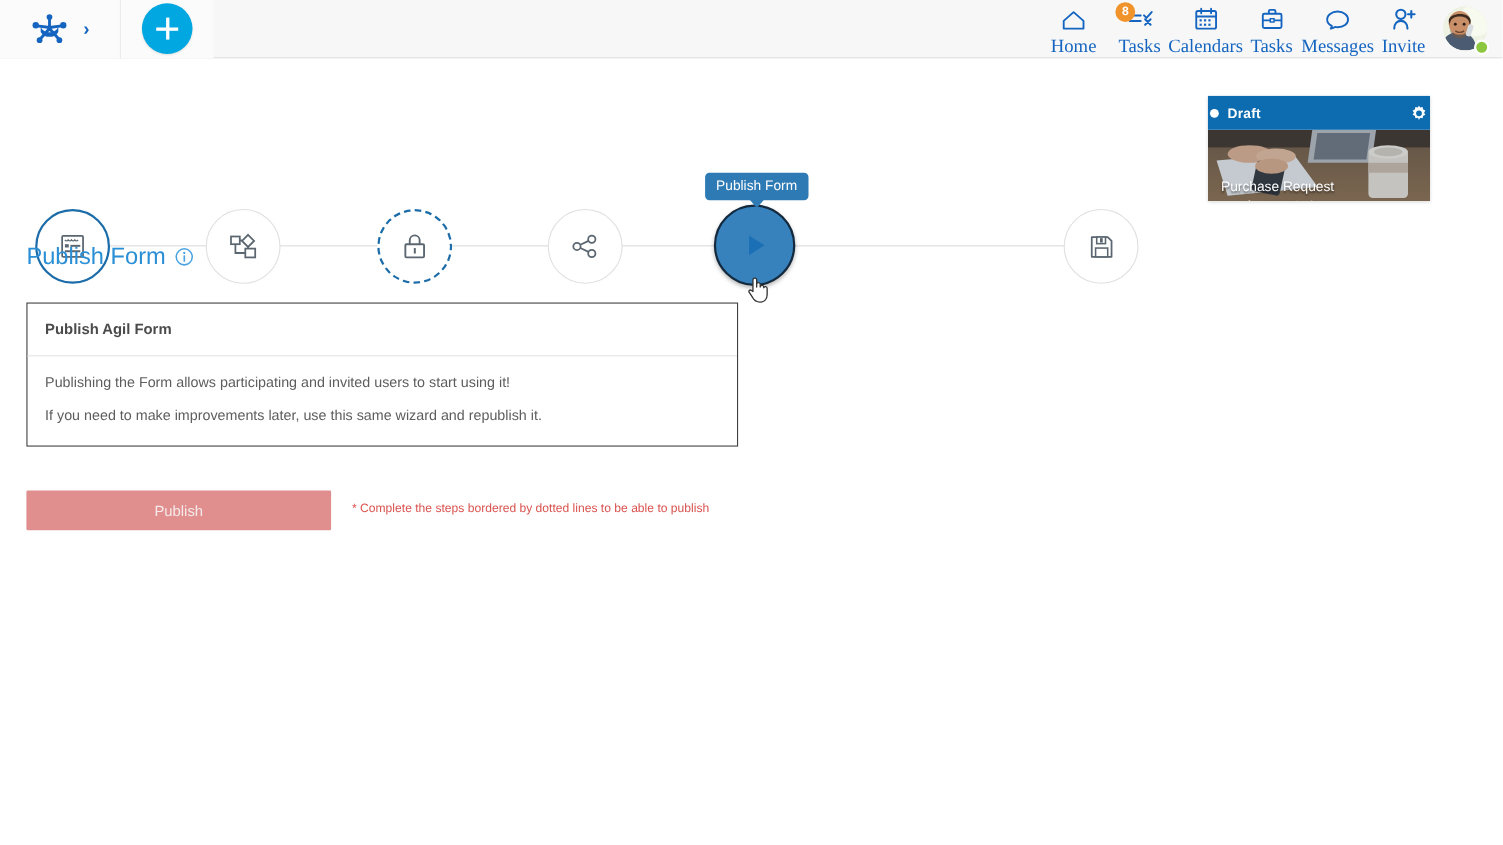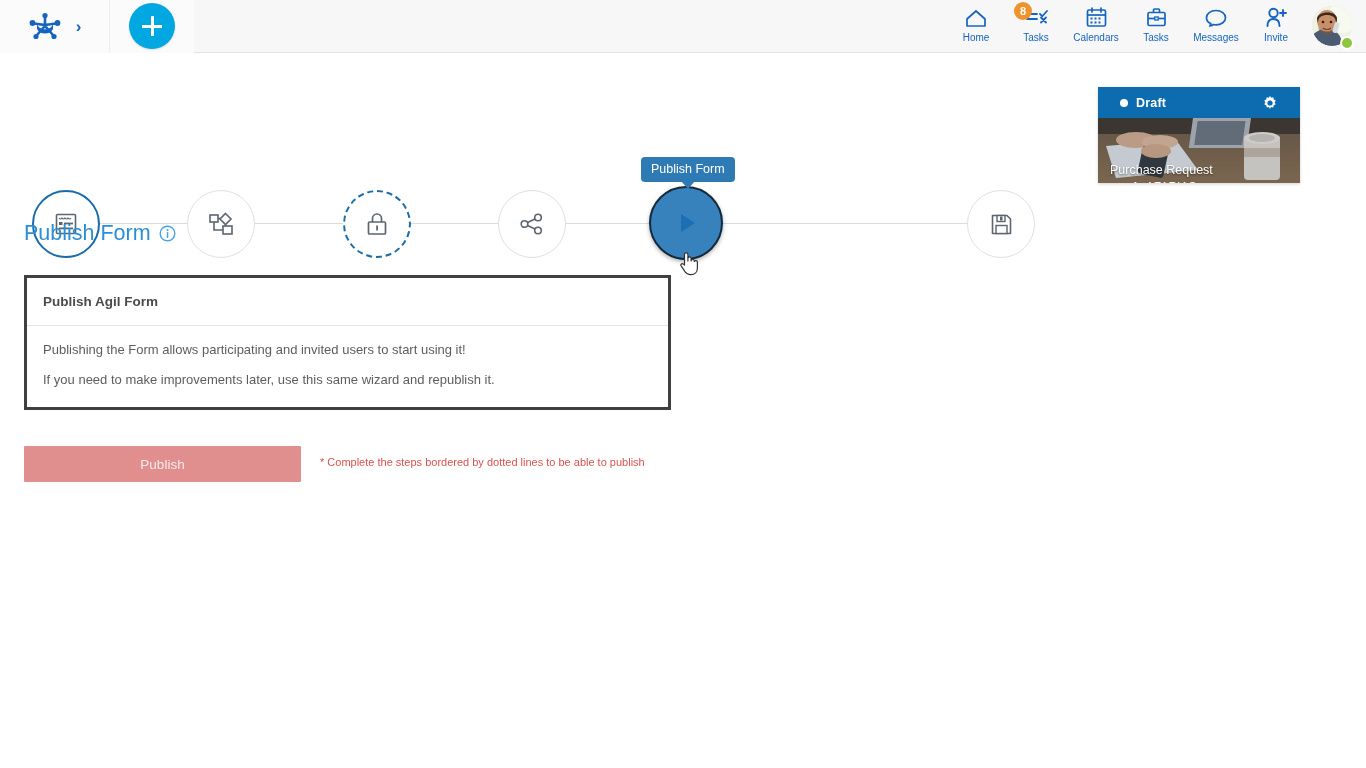--- a/index.html
+++ b/index.html
@@ -62,21 +62,21 @@
   .nav-item {
     width: 60px;
     display: flex; flex-direction: column; align-items: center;
     justify-content: flex-start;
     padding-top: 6px;
     cursor: pointer;
     position: relative;
   }
   .nav-item .ico { height: 24px; display:flex; align-items:center; justify-content:center; }
   .nav-label {
-    font-size: 10px; color: #1565c0; margin-top: 2px; white-space: nowrap;
+    font-size: 17px; color: #1565c0; margin-top: 2px; white-space: nowrap; font-family: Liberation Serif, serif;
   }
   .badge {
     position: absolute;
     left: 8px; top: 2px;
     width: 18px; height: 18px; border-radius: 50%;
     background: #f0932b; color: #fff;
     font-size: 11px; font-weight: bold;
     display: flex; align-items: center; justify-content: center;
     z-index: 3;
   }
@@ -153,21 +153,21 @@
     position: absolute;
     left: 1098px; top: 87px;
     width: 202px; height: 96px;
     background: #fff;
     box-shadow: 0 1px 3px rgba(0,0,0,.18);
     overflow: hidden;
   }
   .case-head {
     height: 31px; background: #0d6bb0;
     display: flex; align-items: center;
-    padding: 0 22px;
+    padding: 0 2px;
     color: #fff;
   }
   .case-dot {
     width: 8px; height: 8px; border-radius: 50%;
     background: #fff; margin-right: 8px;
   }
   .case-status { font-size: 12.5px; font-weight: bold; letter-spacing: .2px; }
   .case-gear { margin-left: auto; display:flex; cursor:pointer; }
   .case-body {
     position: relative; height: 83px;
@@ -190,21 +190,21 @@
   }
   .page-title {
     font-size: 21.5px; color: #2b8fd6; font-weight: 400;
   }
   .info-ico { display:flex; cursor:pointer; }
 
   .panel {
     position: absolute; left: 24px; top: 275px;
     width: 647px;
     background: #fff;
-    border: 3px solid #404040;
+    border: 1px solid #404040;
   }
   .panel-head {
     height: 48px; display: flex; align-items: center;
     padding-left: 16px;
     border-bottom: 1px solid #e3e3e3;
   }
   .panel-head-title {
     font-size: 13.5px; font-weight: bold; color: #4b4b4b;
   }
   .panel-body { padding: 16px 16px 18px 16px; }

